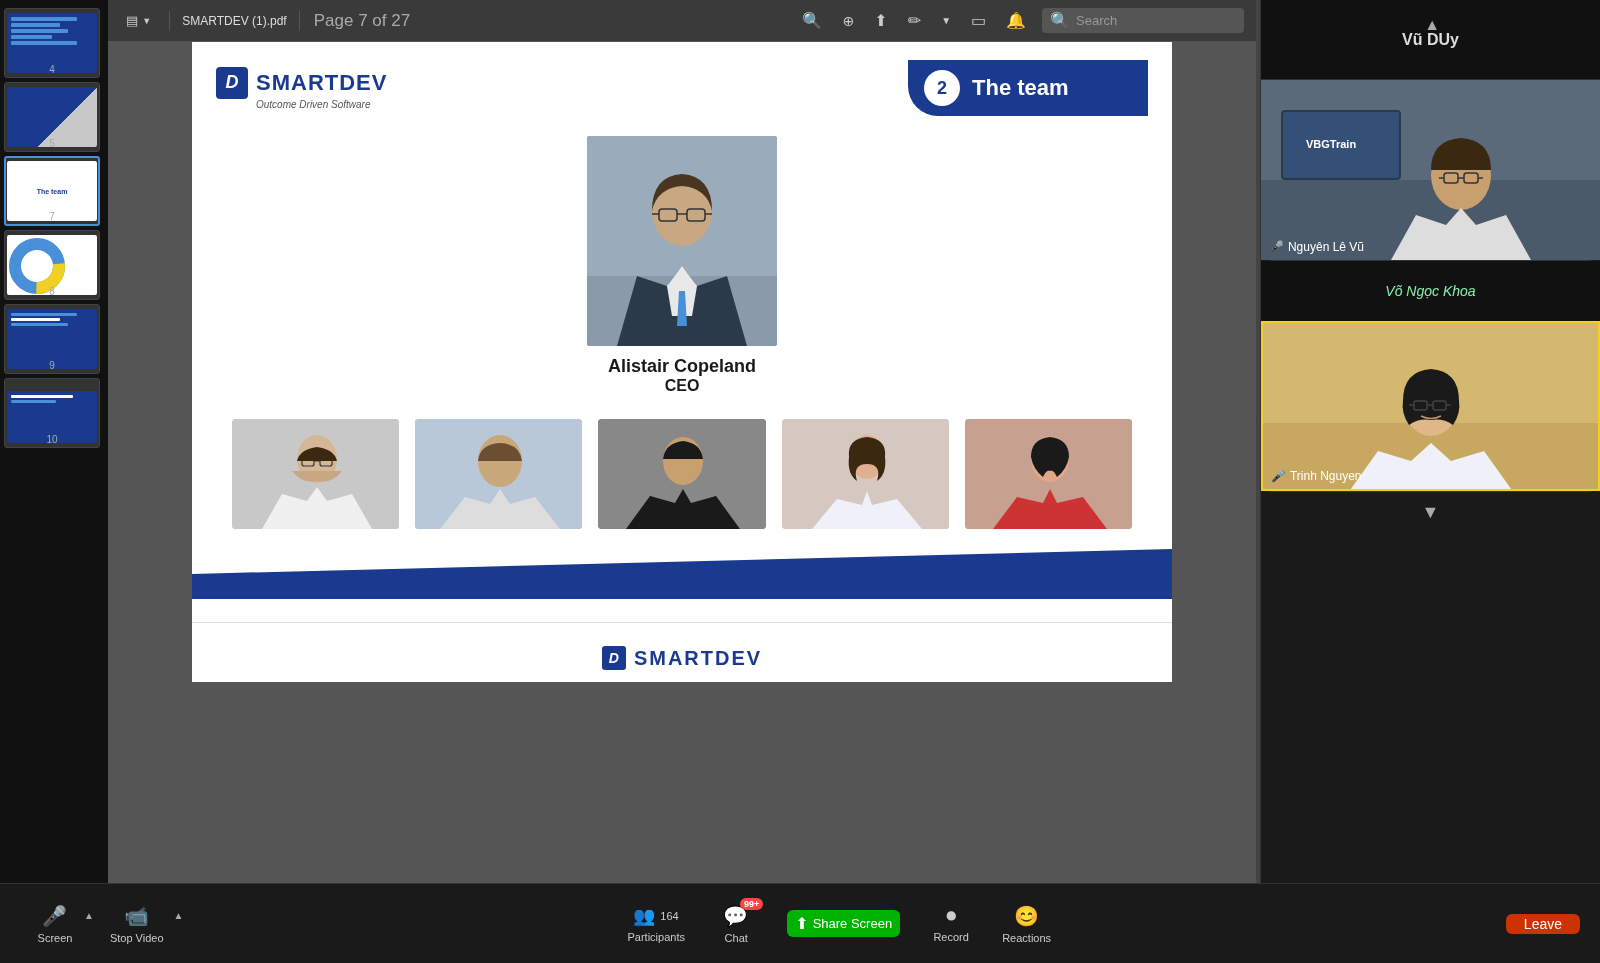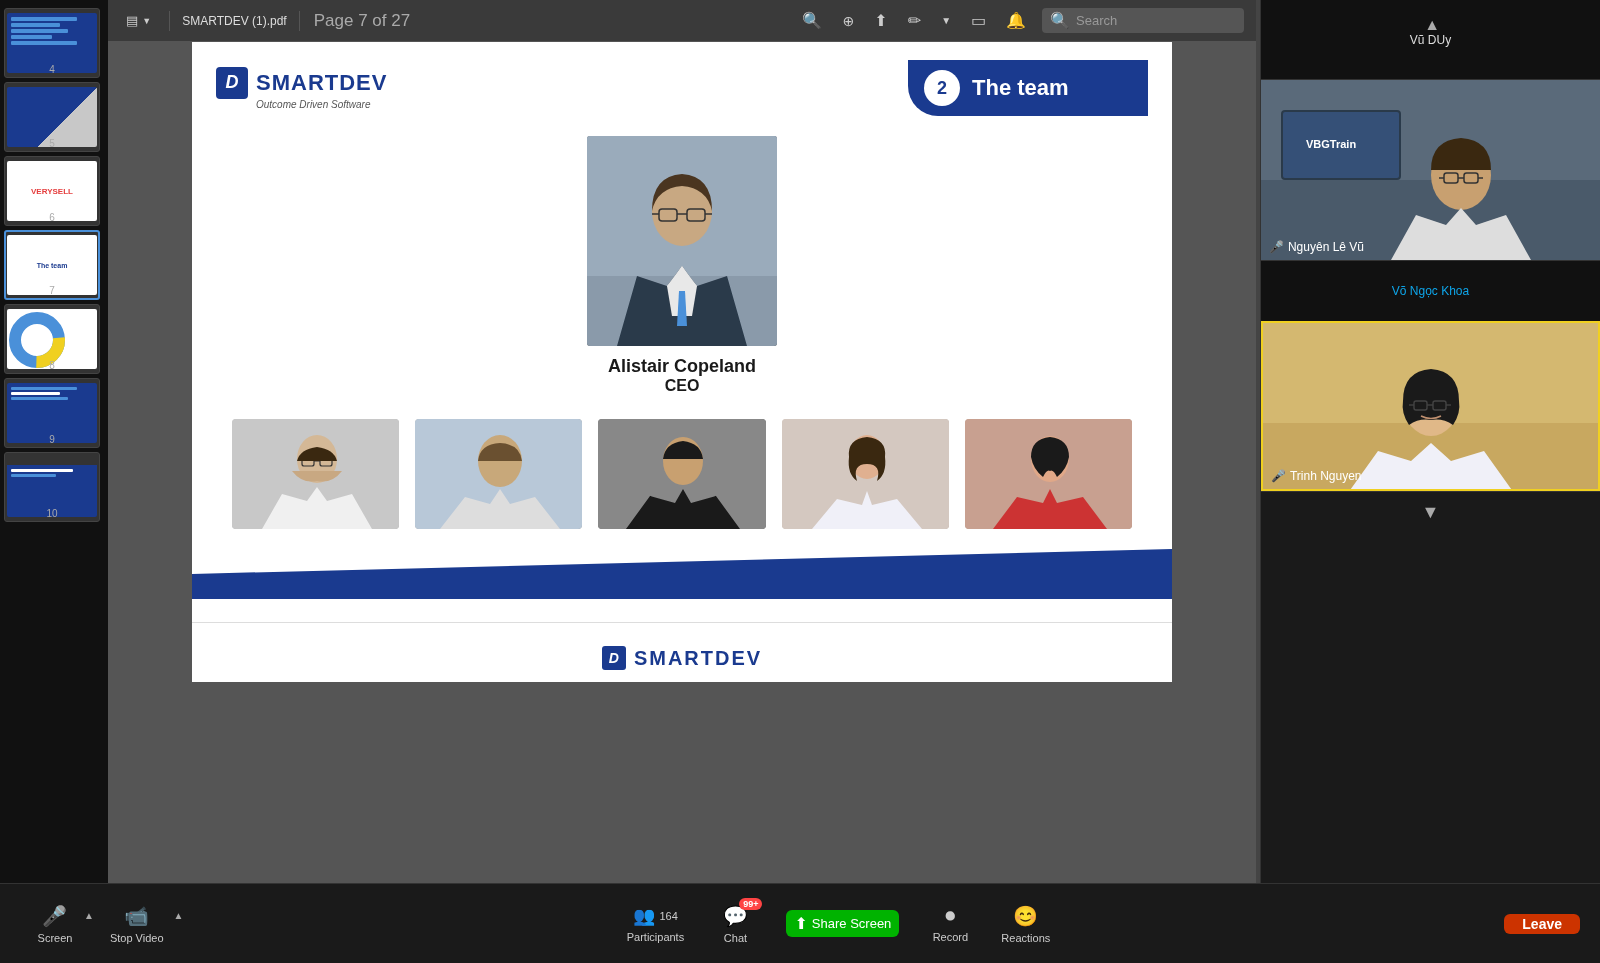--- a/index.html
+++ b/index.html
@@ -400,27 +400,28 @@
       height: 80px;
       background: #111;
       display: flex;
       align-items: center;
       justify-content: center;
       border-bottom: 1px solid #333;
     }
 
     .participant-name-top {
       color: #ddd;
-      font-size: 12px;
-      font-weight: 400;
+      font-size: 16px;
+      font-weight: 700;
     }
 
     .participant-video {
       position: relative;
       border-bottom: 1px solid #333;
+      border-radius: 12px;
     }
 
     .video-container {
       width: 100%;
       height: 180px;
       background: #2a3a4a;
       overflow: hidden;
       position: relative;
     }
 
@@ -451,22 +452,23 @@
 
     .participant-section-header {
       height: 60px;
       background: #111;
       display: flex;
       align-items: center;
       justify-content: center;
     }
 
     .participant-section-name {
-      color: #0ea5e9;
-      font-size: 12px;
+      color: #86efac;
+      font-size: 14px;
+      font-style: italic;
     }
 
     
     .bottom-toolbar {
       height: 80px;
       background: #1a1a1a;
       border-top: 1px solid #333;
       display: flex;
       align-items: center;
       justify-content: center;
@@ -585,21 +587,21 @@
     }
 
     
     .leave-btn {
       background: #cc3300;
       color: white;
       border: none;
       border-radius: 6px;
       padding: 2px 18px;
       font-size: 14px;
-      font-weight: 700;
+      font-weight: 400;
       cursor: pointer;
       margin-left: 11px;
     }
 
     
     .resize-handle {
       width: 4px;
       background: #444;
       cursor: col-resize;
     }
@@ -642,28 +644,20 @@
       </div>
 
       <div class="slide-thumb">
         <div class="slide-thumb-img">
           <div class="slide5-preview" style="background: linear-gradient(135deg, #1a3a8f 60%, #c8c8c8 60%);">
           </div>
         </div>
         <div class="slide-thumb-num">5</div>
       </div>
 
-      <div class="slide-thumb">
-        <div class="slide-thumb-img">
-          <div class="slide6-preview">
-            <span class="verysell-text">VERYSELL</span>
-          </div>
-        </div>
-        <div class="slide-thumb-num">6</div>
-      </div>
 
       <div class="slide-thumb active">
         <div class="slide-thumb-img">
           <div class="slide7-preview" style="background: white; display:flex; align-items:center; justify-content:center; font-size:7px; color:#1a3a8f; font-weight:bold; padding:3px;">
             <span>The team</span>
           </div>
         </div>
         <div class="slide-thumb-num">7</div>
       </div>
 

